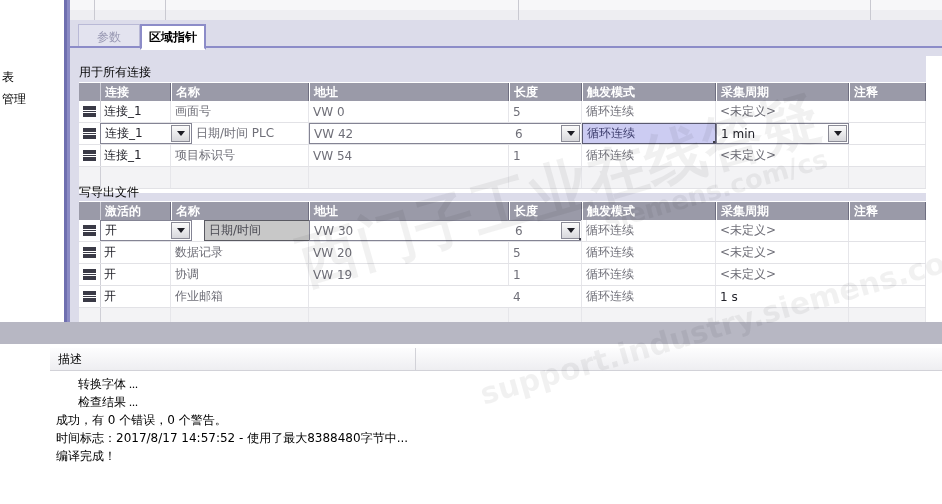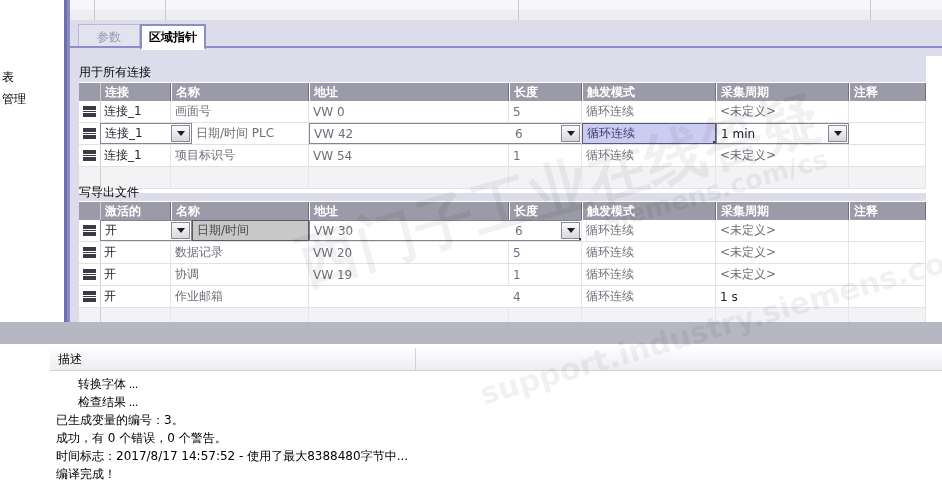--- a/index.html
+++ b/index.html
@@ -63,21 +63,21 @@
   .gcell.dark{color:#22222a;}
   .rowhandle{position:absolute;left:0;top:0;bottom:0;width:21px;
      background:#ffffff;border-right:1px solid #cfcfd6;
      display:flex;align-items:center;justify-content:center;}
   .hbars{width:13px;height:11px;display:flex;flex-direction:column;justify-content:space-between;}
   .hbars i{display:block;height:1.6px;background:#3a3a46;}
   .corner{position:absolute;left:0;top:0;bottom:0;width:21px;background:#9a9aa8;border-right:1px solid #ffffff;}
   .cell-sel-lav{background:#ccccf2;color:#3a3a6a !important;
      border:1px solid #5a5a70;}
   .cell-sel-gray{background:#c8c8c8;color:#4a4a52 !important;
-     border:1px solid #5a5a62;}
+     border:1px solid #5a5a62;margin-left:12px;}
   .cell-white-box{background:#ffffff;border:1px solid #848494;}
   .cell-handle{position:absolute;width:5px;height:5px;background:#3c3c46;
      right:-3px;bottom:-3px;}
   .dropdown{position:absolute;top:1px;bottom:1px;width:17px;right:1px;
      background:linear-gradient(#fbfbfb,#d8d8dc);
      border:1px solid #8b8b96;
      display:flex;align-items:center;justify-content:center;}
   .caret{width:0;height:0;border-left:4px solid transparent;border-right:4px solid transparent;
      border-top:5px solid #1c1c24;}
 
@@ -377,21 +377,20 @@
 
   <div class="logpanel">
     <div class="log-left-rail"></div>
     <div class="log-head">
       <div class="lh-label">描述</div>
       <div class="lh-div"></div>
     </div>
     <div class="log-body">
       <div class="log-line indent">转换字体 ...</div>
       <div class="log-line indent">检查结果 ...</div>
-      <div class="log-line">已生成变量的编号：3。</div>
       <div class="log-line">成功，有 0 个错误，0 个警告。</div>
       <div class="log-line">时间标志：2017/8/17 14:57:52 - 使用了最大8388480字节中...</div>
       <div class="log-line">编译完成！</div>
     </div>
   </div>
 
   <div class="wm wm1">西门子工业在线答疑</div>
   <div class="wm wm2">support.industry.siemens.com/cs</div>
   <div class="wm wm3">siemens.com/cs</div>
 

